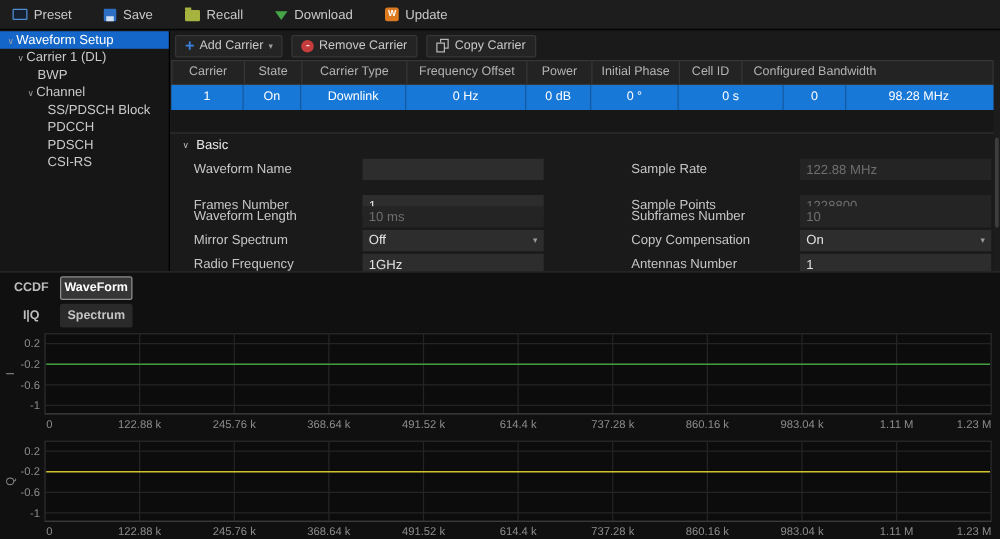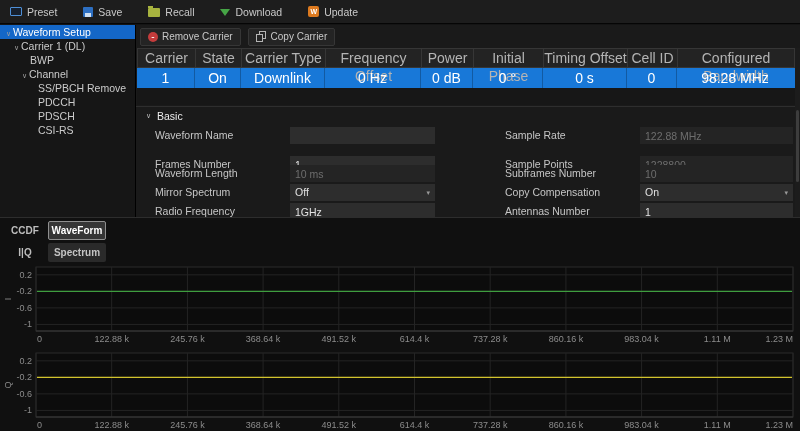--- a/index.html
+++ b/index.html
@@ -37,21 +37,21 @@
   .plus::before{content:"+";}
   .caret{font-size:7px;color:#9a9a9a;}
   .caret::before{content:"\25BE";}
   .remove-ic{width:10px;height:10px;border-radius:50%;background:#c43c3c;color:#fff;font-size:10px;
     line-height:9px;text-align:center;}
   .remove-ic::before{content:"-";}
   .copy-ic{width:11px;height:11px;position:relative;}
   .copy-ic i{position:absolute;display:block;width:7px;height:8px;border:1px solid #b5b5b5;background:#242424;}
   .copy-ic i.b{left:0;top:3px;}
   .copy-ic i.f{left:3px;top:0;}
-  .ctable{position:absolute;left:1px;top:23px;width:658px;font-size:14px;}
+  .ctable{position:absolute;left:1px;top:23px;width:658px;font-size:10px;}
   .thead{display:flex;height:20px;background:#232323;border:1px solid #363636;color:#b4b4b4;}
   .thead div{line-height:18px;text-align:center;border-right:1px solid #363636;}
   .thead div:last-child{border-right:none;}
   .trow{display:flex;height:20px;background:#1878d8;color:#fff;}
   .trow div{line-height:20px;text-align:center;border-right:1px solid rgba(0,0,0,0.25);}
   .trow div:last-child{border-right:none;}
   .c0{width:58px}.c1{width:46px}.c2{width:84px}.c3{width:96px}.c4{width:52px}
   .c5{width:70px}.c6{width:84px}.c7{width:50px}.c8{width:116px}
   .tempty{position:absolute;left:1px;top:63px;width:658px;height:17px;background:#171717;}
   .divider{position:absolute;left:0;top:81px;width:664px;border-top:1px solid #2e2e2e;}
@@ -118,36 +118,41 @@
   <div class="titem pl12">
     <span class="chev"></span><span>Carrier 1 (DL)</span>
   </div>
   <div class="titem pl30">
     <span>BWP</span>
   </div>
   <div class="titem pl20">
     <span class="chev"></span><span>Channel</span>
   </div>
   <div class="titem pl38">
-    <span>SS/PBCH Remove</span>
+    <span>SS/PDSCH Block</span>
   </div>
   <div class="titem pl38">
     <span>PDCCH</span>
   </div>
   <div class="titem pl38">
     <span>PDSCH</span>
   </div>
   <div class="titem pl38">
     <span>CSI-RS</span>
   </div>
 </div>
 
 <div class="main">
 
   <div class="cbar">
+    <div class="cbtn">
+      <span class="plus"></span>
+      <span>Add Carrier</span>
+      <span class="caret"></span>
+    </div>
     <div class="cbtn">
       <span class="remove-ic"></span>
       <span>Remove Carrier</span>
     </div>
     <div class="cbtn">
       <span class="copy-ic">
           <i class="f"></i>
           <i class="b"></i>
         </span>
       <span>Copy Carrier</span>
@@ -155,21 +160,20 @@
   </div>
 
   <div class="ctable">
     <div class="thead">
       <div class="c0">Carrier</div>
       <div class="c1">State</div>
       <div class="c2">Carrier Type</div>
       <div class="c3">Frequency Offset</div>
       <div class="c4">Power</div>
       <div class="c5">Initial Phase</div>
-      <div class="c6">Timing Offset</div>
       <div class="c7">Cell ID</div>
       <div class="c8">Configured Bandwidth</div>
     </div>
     <div class="trow">
       <div class="c0">1</div>
       <div class="c1">On</div>
       <div class="c2">Downlink</div>
       <div class="c3">0 Hz</div>
       <div class="c4">0 dB</div>
       <div class="c5">0 °</div>

